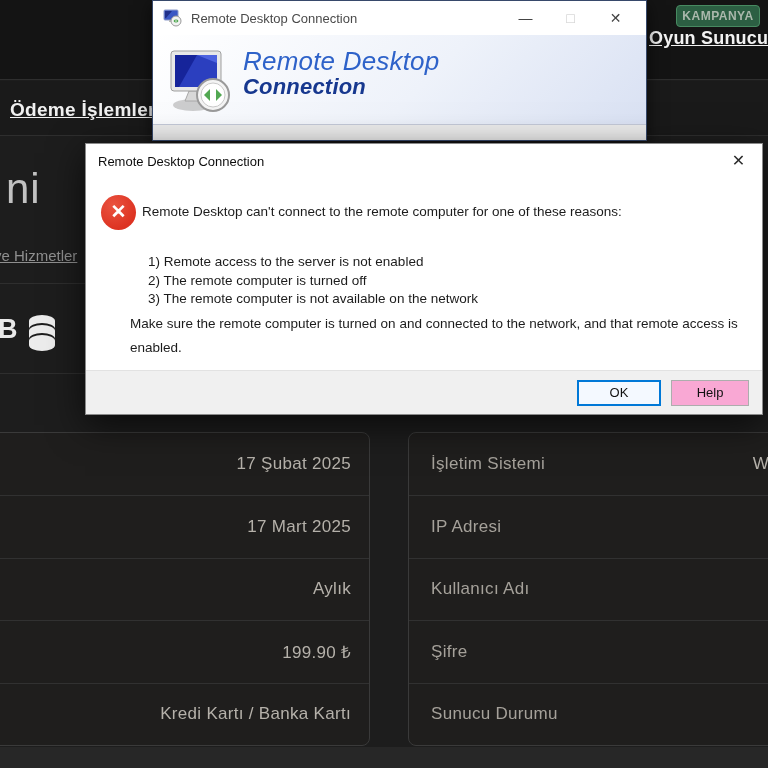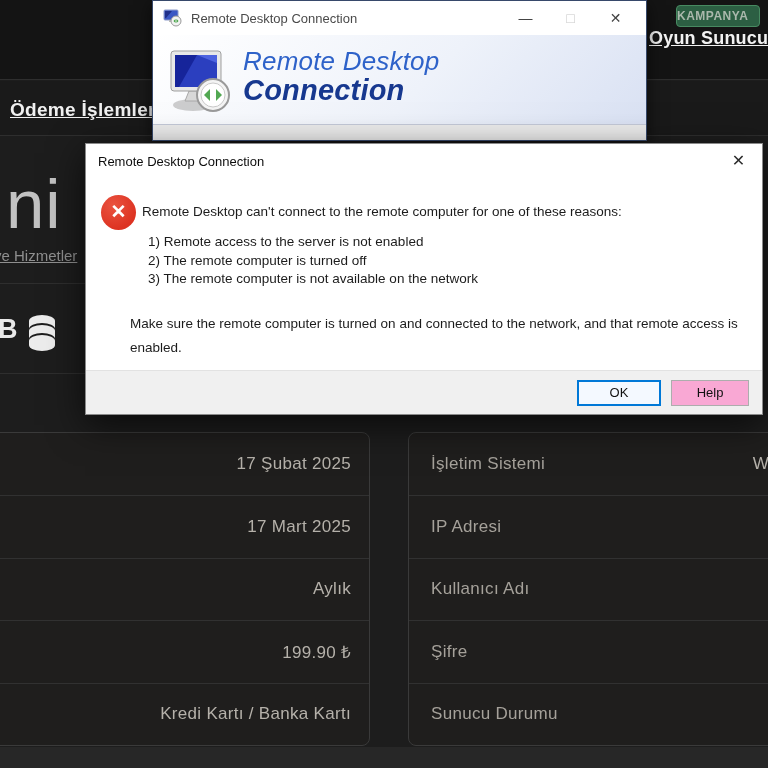--- a/index.html
+++ b/index.html
@@ -7,27 +7,27 @@
   body { font-family:"Liberation Sans", sans-serif; background:#1d1d1d; position:relative; }
 
   
   .stage { position:absolute; inset:0; overflow:hidden; }
   .top-strip { position:absolute; left:0; top:0; width:768px; height:80px; background:#141414; border-bottom:1px solid #2e2e2e; }
   .nav-strip { position:absolute; left:0; top:81px; width:768px; height:55px; background:#1a1a1a; border-bottom:1px solid #2e2e2e; }
   .footer-strip { position:absolute; left:0; top:747px; width:768px; height:21px; background:#272727; }
 
   .badge-kampanya { position:absolute; left:676px; top:5px; width:84px; height:22px; background:#2c5f43;
     border:1px solid #478a61; border-radius:4px; color:#aab8ac; font-size:12px; font-weight:bold;
-    letter-spacing:.5px; line-height:20px; }
+    letter-spacing:.5px; text-align:center; line-height:20px; }
   .link-oyun { position:absolute; left:649px; top:28px; width:125px; color:#f2f2f2; font-size:18px; font-weight:bold;
     text-decoration:underline; white-space:nowrap; overflow:hidden; letter-spacing:.2px; }
   .link-odeme { position:absolute; left:10px; top:99px; color:#f0f0f0; font-size:19px; font-weight:bold;
     text-decoration:underline; letter-spacing:.3px; }
 
-  .heading-frag { position:absolute; left:6px; top:165px; font-size:69px; font-weight:500; color:#c2c2c2; letter-spacing:1px; }
+  .heading-frag { position:absolute; left:6px; top:165px; font-size:42px; font-weight:500; color:#c2c2c2; letter-spacing:1px; }
   .sub-frag { position:absolute; left:-6px; top:247px; font-size:15px; color:#8f8f8f; text-decoration:underline; white-space:nowrap; }
   .divider-a { position:absolute; left:0; top:283px; width:370px; height:1px; background:#2e2e2e; }
   .stat-frag { position:absolute; left:-2px; top:314px; font-size:27px; font-weight:bold; color:#e8e8e8; }
   .db-icon { position:absolute; left:27px; top:314px; }
   .divider-b { position:absolute; left:0; top:373px; width:370px; height:1px; background:#2e2e2e; }
 
   .card { position:absolute; top:432px; height:314px; background:#1f1e1d; border:1px solid #3a3a3a; border-radius:8px; overflow:hidden; }
   .card-left { left:-14px; width:384px; }
   .card-right { left:408px; width:374px; }
   .card .row { height:62.4px; display:flex; align-items:center; border-top:1px solid #313131; font-size:17px; letter-spacing:.3px; }
@@ -43,33 +43,33 @@
   .rdp-title-icon { margin-left:10px; width:20px; height:18px; flex:0 0 auto; }
   .rdp-title-text { margin-left:8px; font-size:13px; color:#4a4a4a; white-space:nowrap; }
   .win-controls { margin-left:auto; display:flex; height:34px; padding-right:8px; }
   .win-btn { width:45px; height:34px; display:flex; align-items:center; justify-content:center; font-size:14px; color:#444; }
   .win-btn.disabled { color:#c9c9c9; }
   .rdp-banner { position:absolute; left:0; top:34px; width:100%; height:90px;
     background:linear-gradient(135deg,#ffffff 0%,#eef2fa 55%,#d9e1f3 100%); border-bottom:1px solid #c4cad8; }
   .rdp-logo { position:absolute; left:14px; top:8px; }
   .rdp-brand { position:absolute; left:90px; top:13px; line-height:1.05;font-style:italic; }
   .rdp-brand .l1 { font-size:26px; color:#2e62c9; letter-spacing:.2px; }
-  .rdp-brand .l2 { font-size:29px; color:#17388f; font-weight:bold; letter-spacing:.2px; }
+  .rdp-brand .l2 { font-size:22px; color:#17388f; font-weight:bold; letter-spacing:.2px; }
 
   
   .dlg { position:absolute; left:85px; top:143px; width:678px; height:272px; background:#ffffff;
     border:1px solid #8a8a8a; box-shadow:0 10px 34px rgba(0,0,0,.65); z-index:10; font-size:13.5px; color:#1c1c1c; }
   .dlg-title { position:absolute; left:12px; top:10px; font-size:13px; color:#0d0d0d; }
   .dlg-close { position:absolute; right:1px; top:1px; width:45px; height:30px; display:flex; align-items:center; justify-content:center;
     font-size:16px; color:#2b2b2b; }
   .err-icon { position:absolute; left:15px; top:51px; width:35px; height:35px; border-radius:50%;
     background:radial-gradient(circle at 35% 30%, #ea5340, #dd3322 70%); display:flex; align-items:center; justify-content:center; }
   .err-icon span { color:#fff; font-size:19px; font-weight:bold; line-height:1; transform:translateY(-1px); }
   .dlg-msg { position:absolute; left:56px; top:59px; width:606px; line-height:18px; }
-  .dlg-reasons { position:absolute; left:62px; top:89px; width:606px; line-height:18.5px; }
+  .dlg-reasons { position:absolute; left:62px; top:109px; width:606px; line-height:18.5px; }
   .dlg-advice { position:absolute; left:44px; top:168px; width:608px; line-height:24px; }
   .dlg-footer { position:absolute; left:0; bottom:0; width:100%; height:44px; background:#f0f0f0; border-top:1px solid #e2e2e2;
     display:flex; align-items:center; justify-content:flex-end; gap:10px; padding-right:13px; }
   .btn { height:26px; font-size:13px; color:#111; display:flex; align-items:center; justify-content:center;
     font-family:"Liberation Sans", sans-serif; }
   .btn-ok { width:84px; background:#f4f9ff; border:2px solid #0078d7; }
   .btn-help { width:78px; background:#f9a8d4; border:1px solid #adadad; }
 </style>
 </head>
 <body>

